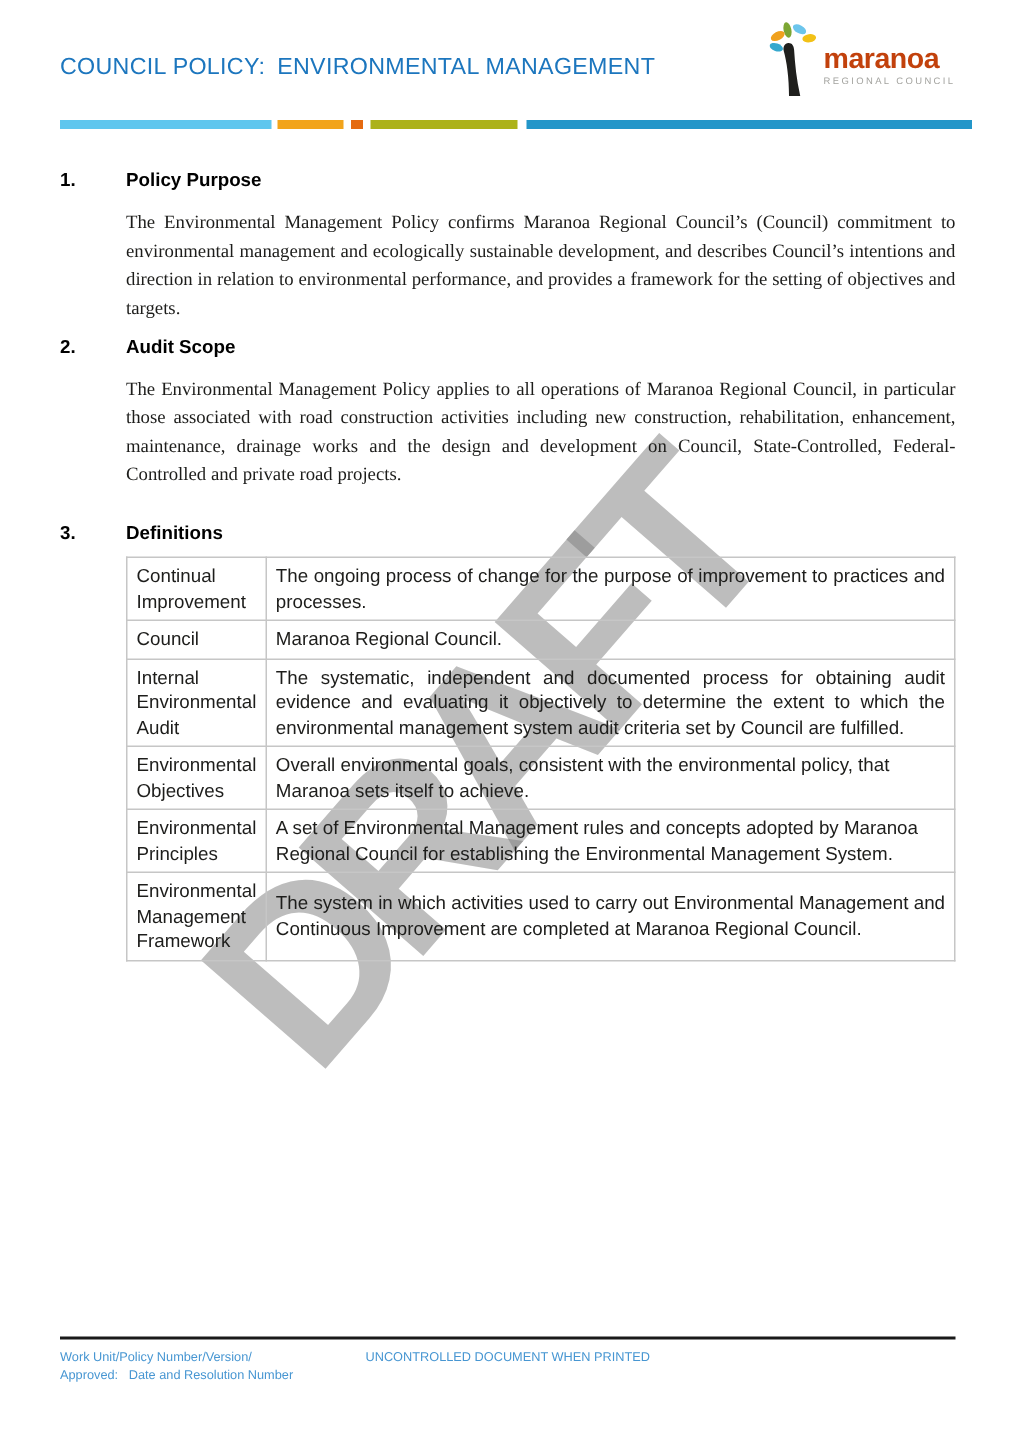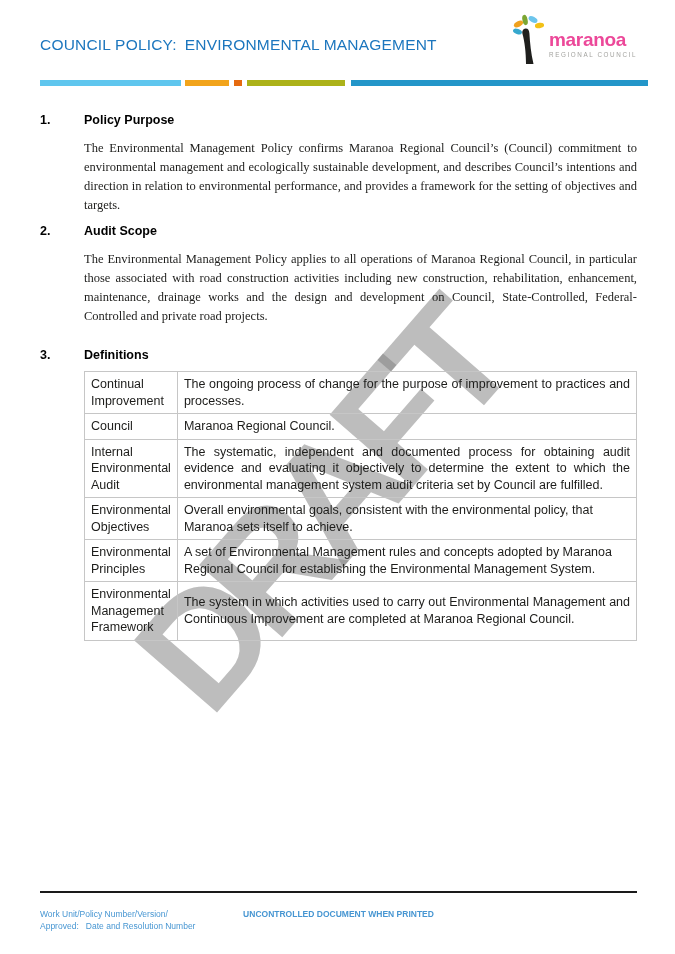--- a/index.html
+++ b/index.html
@@ -19,21 +19,21 @@
 
   .content { position:relative; z-index:1; padding:14px 38px 0 40px; }
 
   
   .header-row { display:flex; justify-content:space-between; align-items:flex-start; height:50px; }
   .doc-title { margin-top:22px; font-size:15.5px; letter-spacing:0.2px; white-space:nowrap; }
   .doc-title .prefix { font-weight:normal;text-align:right; }
   .doc-title .main { font-weight:normal; margin-left:8px; }
   .logo { display:flex; align-items:flex-start; }
   .logo-text { margin-top:16px; margin-left:2px; }
-  .logo-word { font-size:19px; font-weight:bold; color:#ec4899; line-height:1; letter-spacing:-0.3px; }
+  .logo-word { font-size:19px; font-weight:bold; color:#c2410c; line-height:1; letter-spacing:-0.3px; }
   .logo-tag { font-size:6.3px; letter-spacing:1.6px; color:#A3A39F; margin-top:2px; }
 
   .bar { display:flex; margin-top:16px; margin-right:-11px; height:6px; }
   .seg { height:6px; }
   .s1 { width:141px; }
   .s2 { width:44px; margin-left:4px; }
   .s3 { width:8px;  margin-left:5px; }
   .s4 { width:98px; margin-left:5px; }
   .s5 { flex:1;     margin-left:6px; }
 
@@ -64,26 +64,26 @@
     padding:4px 6px; vertical-align:middle;
   }
   td.def-term { width:79px; padding-left:5px; }
   table.defs tr:nth-child(1) .def-desc,
   table.defs tr:nth-child(3) .def-desc,
   table.defs tr:nth-child(6) .def-desc { text-align:justify; }
 
   
   .footer {
     position:absolute; left:40px; right:38px; top:891px; z-index:1;
-    border-top:2px solid #1a1a1a; padding-top:16px;
+    border-top:2px solid #1a1a1a; padding-top:6px;
     display:grid; grid-template-columns:1fr auto 1fr;
     font-size:8.5px; line-height:11.5px; color:#4796D2;
   }
   .f-left div { white-space:pre; }
-  .f-center { font-weight:bold; text-align:center; }
+  .f-center { font-weight:normal; text-align:center; }
   .f-right { text-align:right; }
 </style>
 </head>
 <body>
 
 <div class="page">
 
   <div class="watermark">DRAFT</div>
 
   <div class="content">

